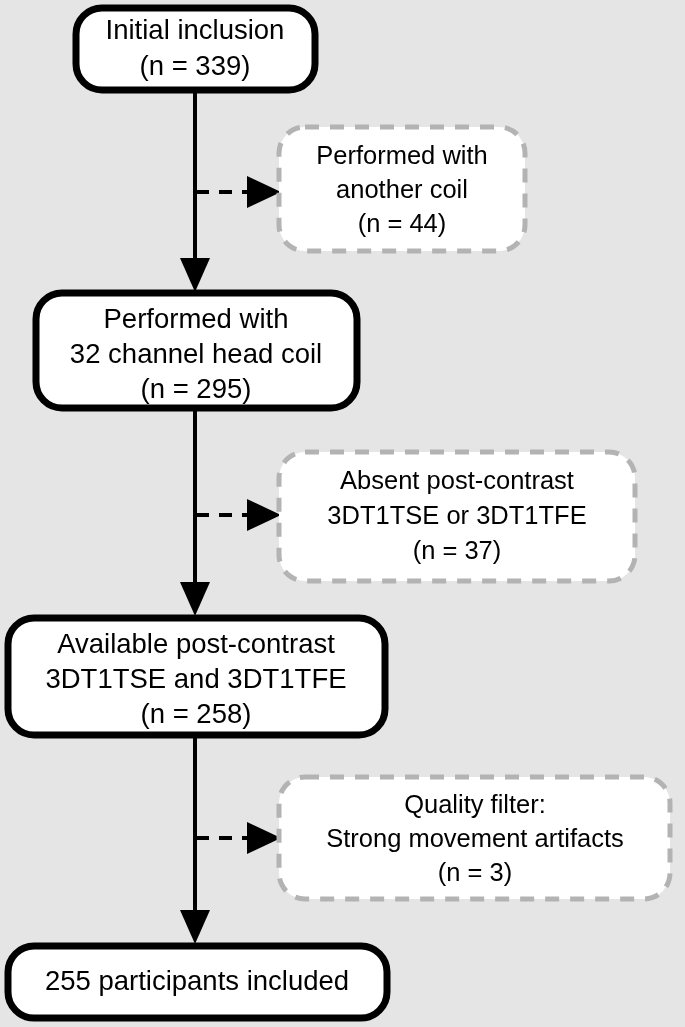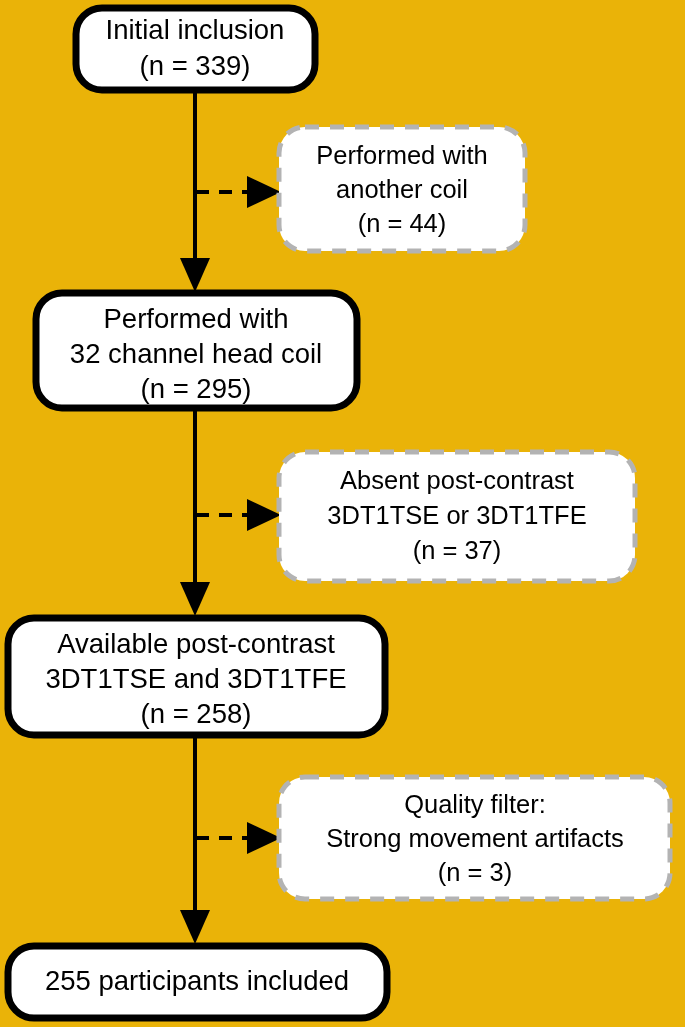--- a/index.html
+++ b/index.html
@@ -10,21 +10,21 @@
   body {
     width: 685px;
     height: 1027px;
     overflow: hidden;
     font-family: "Liberation Sans", sans-serif;
   }
   #flowchart-root {
     position: relative;
     width: 685px;
     height: 1027px;
-    background: #eab308;
+    background: #e5e5e5;
   }
   svg#flow-svg {
     position: absolute;
     top: 0;
     left: 0;
     width: 685px;
     height: 1027px;
   }
   .node-box-solid {
     fill: #ffffff;

